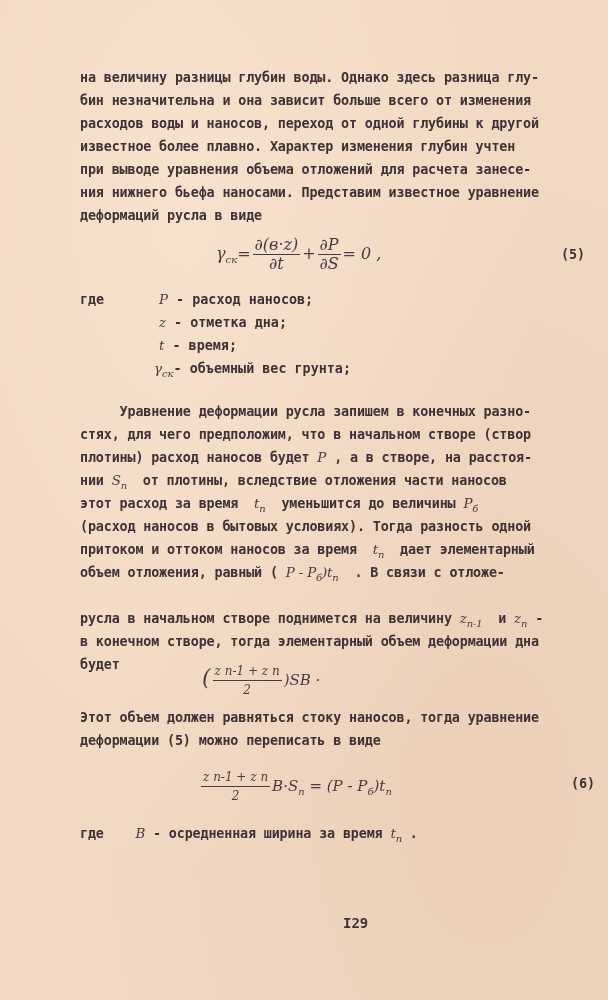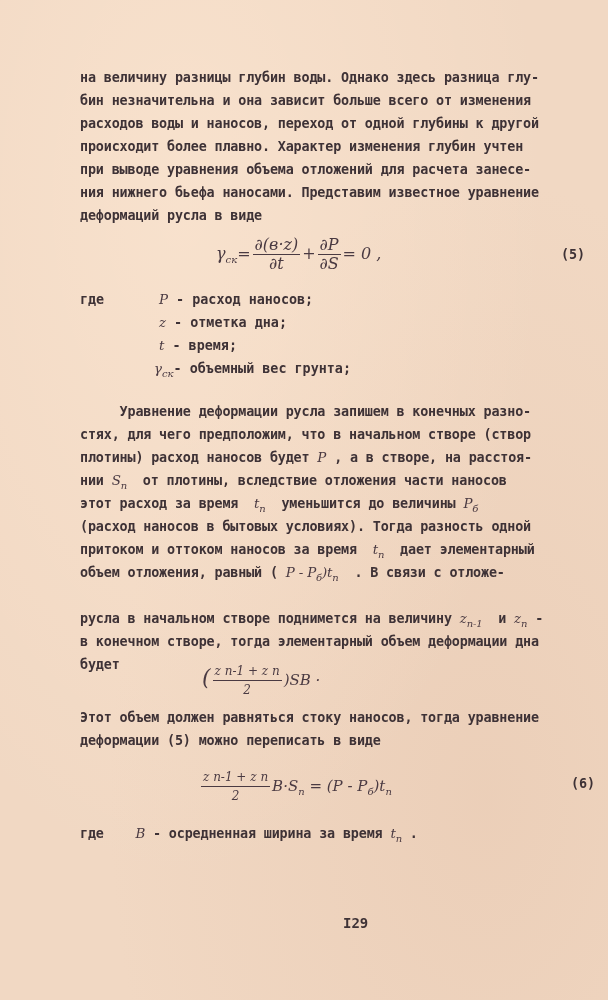--- a/index.html
+++ b/index.html
@@ -87,21 +87,21 @@
     }
   </style>
 </head>
 <body>
 
 <div class="page">
 
   <div class="line" style="top:70px">на величину разницы глубин воды. Однако здесь разница глу-</div>
   <div class="line" style="top:93px">бин незначительна и она зависит больше всего от изменения</div>
   <div class="line" style="top:116px">расходов воды и наносов, переход от одной глубины к другой</div>
-  <div class="line" style="top:139px">происходит более плавно. Характер изменения глубин учтен</div>
+  <div class="line" style="top:139px">известное более плавно. Характер изменения глубин учтен</div>
   <div class="line" style="top:162px">при выводе уравнения объема отложений для расчета занесе-</div>
   <div class="line" style="top:185px">ния нижнего бьефа наносами. Представим известное уравнение</div>
   <div class="line" style="top:208px">деформаций русла в виде</div>
 
   <div class="eq" style="left:172px; top:236px;">
     <span>γ</span><span class="sub">ск</span><span>=</span><span class="frac"><span class="num">∂(в·z)</span><span class="den">∂t</span></span><span>+</span><span class="frac"><span class="num">∂P</span><span class="den">∂S</span></span><span>= 0 ,</span>
   </div>
   <div class="eqnum" style="left:517px; top:247px;">(5)</div>
 
   <div class="defn" style="left:36px; top:292px;">где</div>

